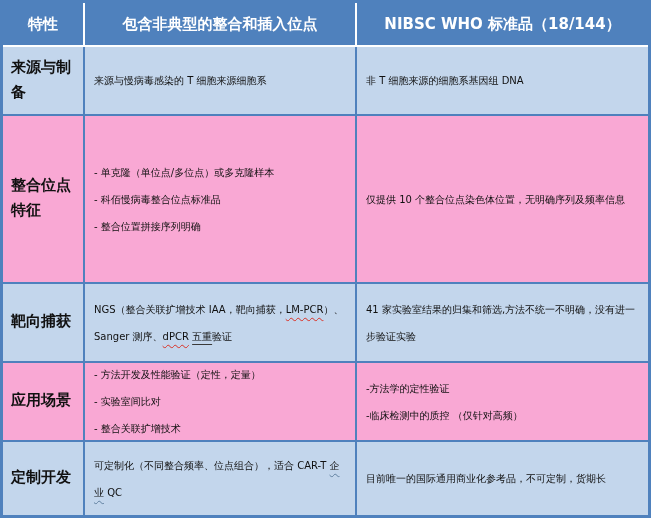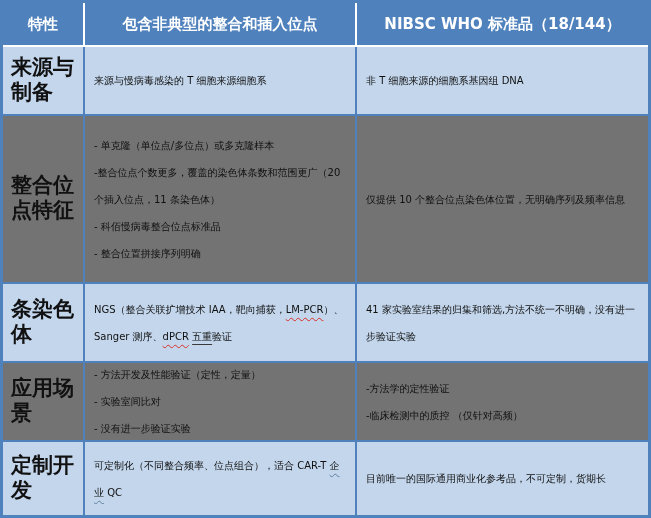--- a/index.html
+++ b/index.html
@@ -5,21 +5,21 @@
   html,body{margin:0;padding:0;background:#ffffff;}
   body{
     width:651px;height:518px;
     font-family:"DejaVu Sans","Liberation Sans",sans-serif;
     -webkit-font-smoothing:antialiased;
   }
   .table{
     box-sizing:border-box;
     width:651px;height:518px;
     border:3px solid var(--border,#4f81bd);
-    background:#737373;
+    background:#f9a8d4;
     display:flex;flex-direction:column;
     box-shadow:1px 2px 0 0 #c6c6c6;
   }
   
   .hrow{
     display:flex;
     height:42px;flex:0 0 42px;
     background:var(--header-bg,#4f81bd);
     border-bottom:2px solid #ffffff;
   }
@@ -41,21 +41,21 @@
   .c3{flex:1 1 auto;}
   .row .c1{border-right:2px solid var(--border,#4f81bd);}
   .row .c2{border-right:2px solid var(--border,#4f81bd);}
   .r1{height:67px;flex:0 0 67px;}
   .r2{height:168px;flex:0 0 168px;}
   .r3{height:79px;flex:0 0 79px;}
   .r4{height:79px;flex:0 0 79px;}
   .r5{flex:1 1 auto;}
   .lc{
     box-sizing:border-box;
-    font-size:21px;font-weight:bold;color:#111111;
+    font-size:15px;font-weight:bold;color:#111111;
     line-height:25px;
     display:flex;flex-direction:column;justify-content:center;
     padding:0 4px 2px 8px;
   }
   .bc{
     box-sizing:border-box;
     font-size:10px;color:#101010;
     line-height:27px;
     display:flex;flex-direction:column;justify-content:center;
     padding:3px 6px 3px 9px;
@@ -98,41 +98,40 @@
   <div class="row r1 band">
     <div class="lc c1">来源与制备</div>
     <div class="bc c2">来源与慢病毒感染的 T 细胞来源细胞系</div>
     <div class="bc c3">非 T 细胞来源的细胞系基因组 DNA</div>
   </div>
 
   <div class="row r2">
     <div class="lc c1">整合位点特征</div>
     <div class="bc c2">
         <div class="line">- 单克隆（单位点/多位点）或多克隆样本</div>
-        <div class="line">-整合位点个数更多，覆盖的染色体条数和范围更广（20 个插入位点，11 条染色体）</div>
         <div class="line">- 科佰慢病毒整合位点标准品</div>
         <div class="line">- 整合位置拼接序列明确</div>
       </div>
     <div class="bc c3">仅提供 10 个整合位点染色体位置，无明确序列及频率信息</div>
   </div>
 
   <div class="row r3 band">
-    <div class="lc c1">条染色体</div>
+    <div class="lc c1">靶向捕获</div>
     <div class="bc c2">
       <div class="segline"><span>NGS（整合关联扩增技术 IAA，靶向捕获，</span><span class="u-wavy-red">LM-PCR</span><span>）、Sanger 测序、</span><span class="u-wavy-red">dPCR</span><span> </span><span class="u-solid">五重</span><span>验证</span></div>
     </div>
     <div class="bc c3">41 家实验室结果的归集和筛选,方法不统一不明确，没有进一步验证实验</div>
   </div>
 
   <div class="row r4">
     <div class="lc c1">应用场景</div>
     <div class="bc c2">
         <div class="line">- 方法开发及性能验证（定性，定量）</div>
         <div class="line">- 实验室间比对</div>
-        <div class="line">- 没有进一步验证实验</div>
+        <div class="line">- 整合关联扩增技术</div>
       </div>
     <div class="bc c3">
         <div class="line">-方法学的定性验证</div>
         <div class="line">-临床检测中的质控 （仅针对高频）</div>
       </div>
   </div>
 
   <div class="row r5 band">
     <div class="lc c1">定制开发</div>
     <div class="bc c2">

